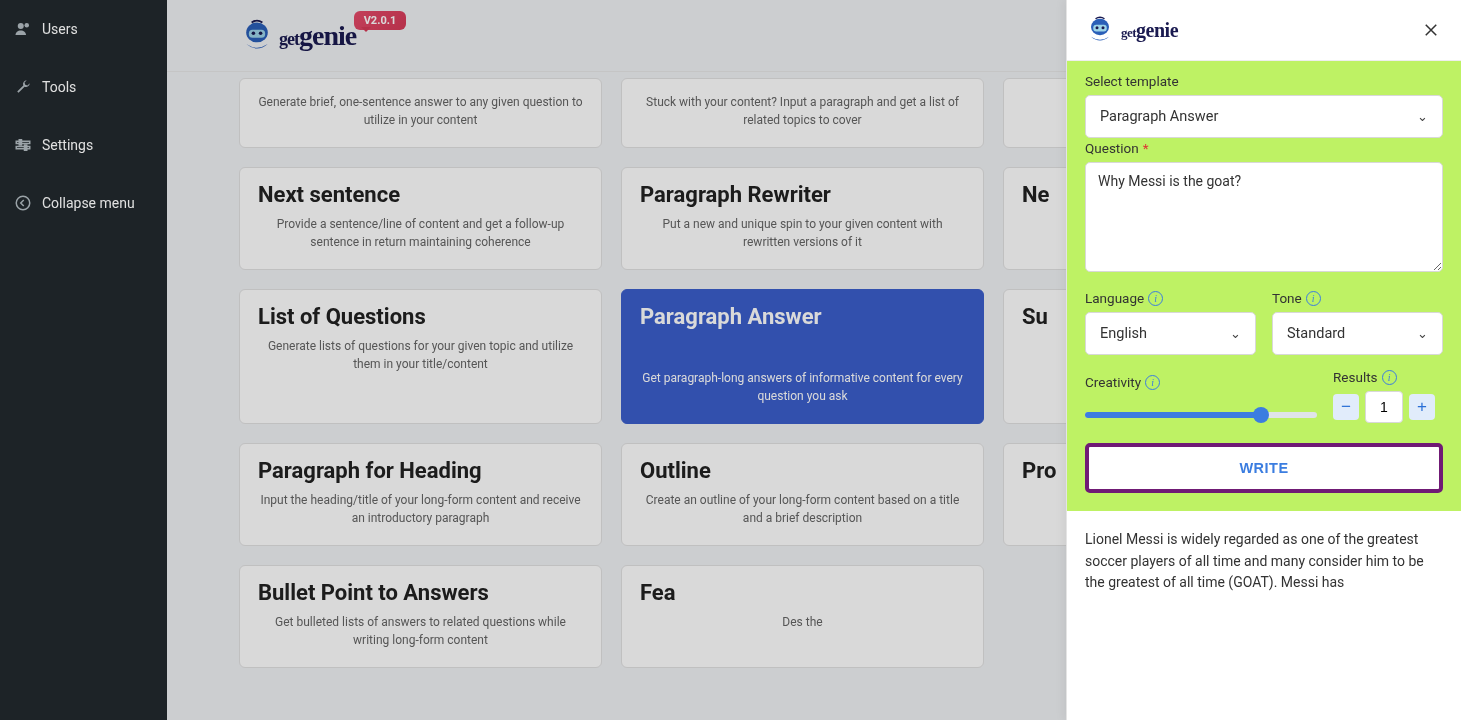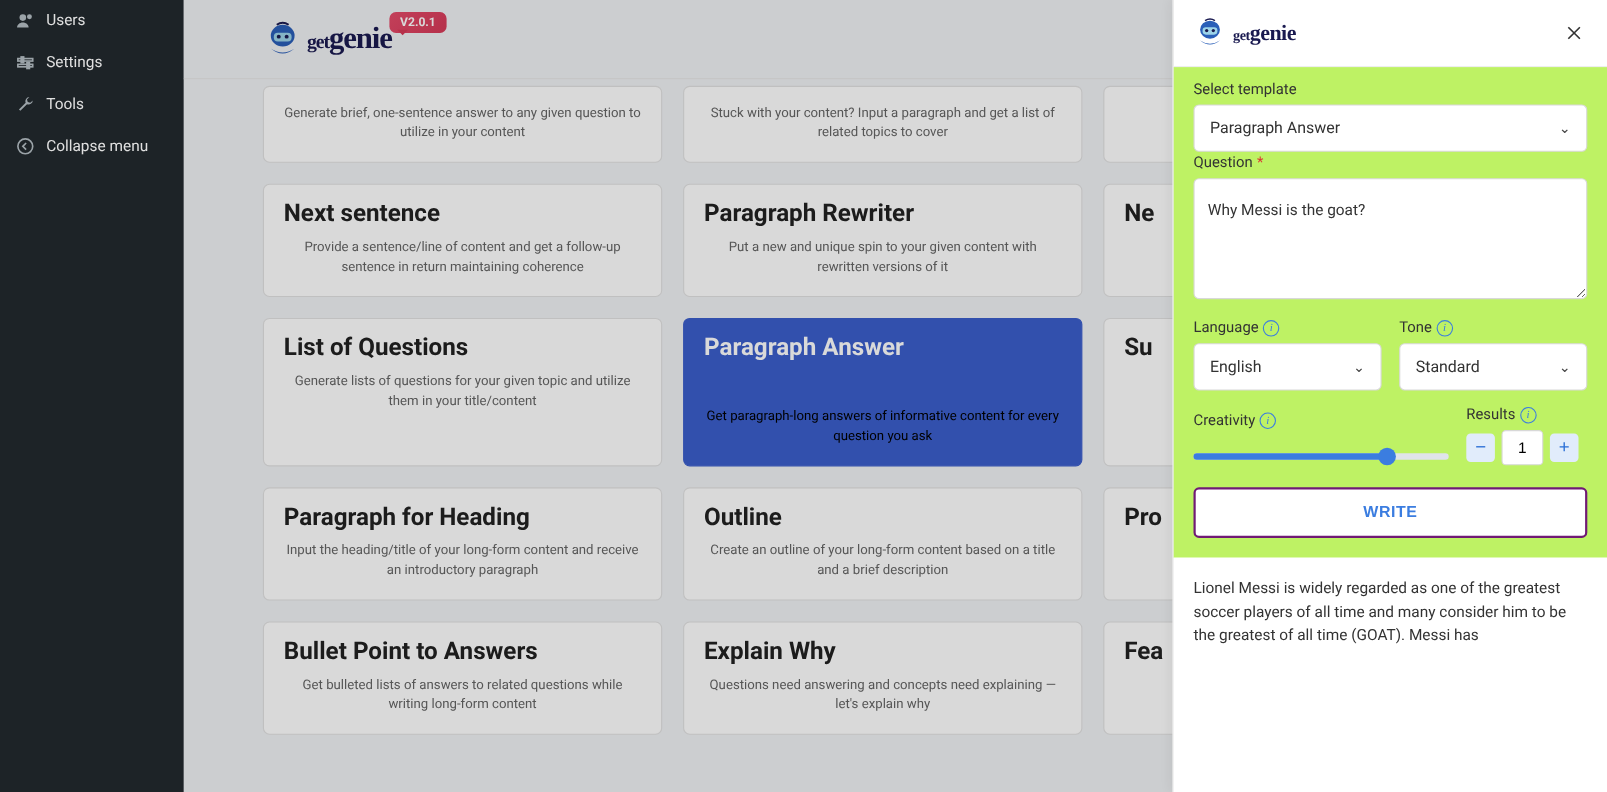--- a/index.html
+++ b/index.html
@@ -1,20 +1,20 @@
 <!DOCTYPE html>
 <html><head>
 <meta charset="utf-8">
 <style>
   * { box-sizing: border-box; margin: 0; padding: 0; }
   body { font-family: -apple-system, BlinkMacSystemFont, "Segoe UI", Roboto, sans-serif; width:1461px; height:720px; overflow:hidden; background:#f0f2f5; position:relative; }
   
   
   .sidebar { position:absolute; left:0; top:0; width:167px; height:100%; background:#1d2327; color:#e0e0e0; }
-  .sidebar-item { display:flex; align-items:center; gap:10px; padding:10px 14px; font-size:14px; cursor:pointer; }
+  .sidebar-item { display:flex; align-items:center; gap:10px; padding:20px 14px; font-size:14px; cursor:pointer; }
   .sidebar-item .icon { width:18px; height:18px; display:flex; align-items:center; justify-content:center; color:#9ba3a8; }
   .sidebar-item span.label { color:#e0e0e0; }
 
   
   .main { position:absolute; left:167px; top:0; width:900px; height:100%; overflow:hidden; }
   .main-overlay { position:absolute; inset:0; background:rgba(0,0,0,0.15); z-index:5; pointer-events:none; }
   .logo-bar { position:relative; display:flex; align-items:center; padding:8px 30px 8px 72px; height:72px; background:#f0f2f5; border-bottom:1px solid #e8e8e8;}
   .logo-wrap { display:flex; align-items:center; gap:4px; position:relative;}
   .logo-text { font-weight:700; font-size:28px; color:#1a1a50; letter-spacing:-1px; font-family:Georgia,serif;}
   .logo-text .g1 { color:#1a1a50; }
@@ -22,80 +22,80 @@
   .version-badge::after { content:""; position:absolute; bottom:-7px; left:7px; border:5px solid transparent; border-top-color:#d63a58;}
   .logo-icon-svg { width:36px; height:38px; }
 
   .cards { padding:6px 30px 0 72px; }
   .card-row { display:grid; grid-template-columns: 363px 363px 363px; gap:19px; margin-bottom:19px;}
   .card { background:#fff; border:1px solid #e2e2e2; border-radius:6px; padding:14px 18px 18px; }
   .card.active { background:#3b5ecc; color:#fff; border-color:#3b5ecc; }
   .card-title { font-size:22px; font-weight:700; color:#222; margin-bottom:8px; }
   .card.active .card-title { color:#fff; }
   .card-desc { font-size:12px; color:#666; line-height:1.5;text-align:center; }
-  .card.active .card-desc { color:#000000;margin-top:40px; }
+  .card.active .card-desc { color:#ffffff;margin-top:40px; }
 
   
   .panel { position:absolute; right:0; top:0; width:395px; height:100%; background:#fff; border-left:1px solid #e4e4e4; box-shadow:-2px 0 10px rgba(0,0,0,0.06); display:flex; flex-direction:column; z-index:10;}
   .panel-header { display:flex; align-items:center; justify-content:space-between; padding:14px 18px; border-bottom:1px solid #eee; }
   .panel-logo { display:flex; align-items:center; gap:6px; }
   .panel-logo-text { font-weight:700; font-size:20px; color:#1a1a50; font-family:Georgia,serif; letter-spacing:-0.5px;}
   .close-btn { font-size:20px; color:#444; cursor:pointer; width:24px;height:24px;display:flex;align-items:center;justify-content:center;}
   .panel-body { background:#bef264; padding:12px 18px 18px; flex:0 0 auto; }
   .field-label { font-size:13.5px; color:#333; margin-bottom:6px; display:flex; align-items:center; gap:4px;}
   .field-label .req { color:#d33; }
   .info-icon { width:15px; height:15px; border:1.5px solid #3b7de0; border-radius:50%; display:inline-flex; align-items:center; justify-content:center; font-size:10px; color:#3b7de0; font-family:Georgia,serif; font-style:italic; cursor:pointer;}
   .select-box { background:#fff; border:1px solid #d8d8d8; border-radius:5px; padding:12px 14px; font-size:14.5px; color:#333; display:flex; justify-content:space-between; align-items:center; cursor:pointer; }
-  .textarea-box { background:#fff; border:1px solid #d8d8d8; border-radius:5px; padding:20px 12px; font-size:14px; color:#333; width:100%; height:110px; resize:both; font-family:inherit; }
+  .textarea-box { background:#fff; border:1px solid #d8d8d8; border-radius:5px; padding:10px 12px; font-size:14px; color:#333; width:100%; height:110px; resize:both; font-family:inherit; }
   .row2 { display:flex; gap:16px; margin-top:14px; }
   .col { flex:1; }
   .slider-row { display:flex; gap:16px; margin-top:14px; align-items:center; }
   .slider-track { position:relative; height:6px; background:#e0e4ea; border-radius:3px; margin-top:22px; }
   .slider-fill { position:absolute; height:6px; background:#3b7de0; border-radius:3px; width:76%; }
   .slider-handle { position:absolute; width:16px; height:16px; background:#3b7de0; border-radius:50%; top:-5px; left:76%; transform:translateX(-50%); cursor:pointer;}
   .stepper { display:flex; align-items:center; gap:6px; }
   .step-btn { width:26px; height:26px; background:#e1ecfb; color:#2a6fd6; border:none; border-radius:4px; font-size:17px; display:flex;align-items:center;justify-content:center;cursor:pointer; }
   .step-input { width:38px; height:32px; border:1px solid #d8d8d8; border-radius:4px; text-align:center; font-size:14px;}
-  .write-btn { width:100%; margin-top:20px; background:#fff; border:2px solid #701a75; color:#3b7de0; font-weight:700; font-size:14.5px; padding:13px; border-radius:5px; cursor:pointer; letter-spacing:0.5px;}
+  .write-btn { width:100%; margin-top:20px; background:#fff; border:4px solid #701a75; color:#3b7de0; font-weight:700; font-size:14.5px; padding:13px; border-radius:5px; cursor:pointer; letter-spacing:0.5px;}
   .result-area { padding:18px; font-size:14px; color:#333; line-height:1.55; background:#fff; flex:1; overflow:hidden;}
   .chev { font-size:13px; color:#444; }
   .mt14 { margin-top:2px; }
 </style>
 </head>
 <body>
 
 <div class="sidebar">
   <div class="sidebar-item">
     <span class="icon">
       <svg viewBox="0 0 24 24" width="18" height="18" fill="#9ba3a8">
           <circle cx="9" cy="8" r="4"></circle>
           <path d="M2 20c0-3.3 3.1-6 7-6s7 2.7 7 6"></path>
           <circle cx="17" cy="7" r="3"></circle>
         </svg>
     </span>
     <span class="label">Users</span>
   </div>
   <div class="sidebar-item">
     <span class="icon">
+      <svg viewBox="0 0 24 24" width="18" height="18" fill="#9ba3a8">
+          <path d="M21 7a5 5 0 0 1-6.9 4.6L6 19.7 4.3 18l8.1-8.1A5 5 0 0 1 17 3l-3 3 1 3 3 1 3-3z"></path>
+        </svg>
+    </span>
+    <span class="label">Tools</span>
+  </div>
+  <div class="sidebar-item">
+    <span class="icon">
       <svg viewBox="0 0 24 24" width="18" height="18" fill="none" stroke="#9ba3a8" stroke-width="2">
           <rect x="3" y="7" width="18" height="3"></rect>
           <rect x="3" y="14" width="18" height="3"></rect>
           <rect x="7" y="5" width="3" height="7" fill="#9ba3a8"></rect>
           <rect x="14" y="12" width="3" height="7" fill="#9ba3a8"></rect>
         </svg>
     </span>
     <span class="label">Settings</span>
-  </div>
-  <div class="sidebar-item">
-    <span class="icon">
-      <svg viewBox="0 0 24 24" width="18" height="18" fill="#9ba3a8">
-          <path d="M21 7a5 5 0 0 1-6.9 4.6L6 19.7 4.3 18l8.1-8.1A5 5 0 0 1 17 3l-3 3 1 3 3 1 3-3z"></path>
-        </svg>
-    </span>
-    <span class="label">Tools</span>
   </div>
   <div class="sidebar-item">
     <span class="icon">
       <svg viewBox="0 0 24 24" width="18" height="18" fill="none" stroke="#9ba3a8" stroke-width="2">
           <circle cx="12" cy="12" r="9"></circle>
           <path d="M13 8l-4 4 4 4"></path>
         </svg>
     </span>
     <span class="label">Collapse menu</span>
   </div>
@@ -175,24 +175,20 @@
         <div class="card-desc">Nam write</div>
       </div>
     </div>
 
     <div class="card-row">
       <div class="card">
         <div class="card-title">Bullet Point to Answers</div>
         <div class="card-desc">Get bulleted lists of answers to related questions while writing long-form content</div>
       </div>
       <div class="card">
-        <div class="card-title">Explain Why</div>
-        <div class="card-desc">Questions need answering and concepts need explaining — let's explain why</div>
-      </div>
-      <div class="card">
         <div class="card-title">Fea</div>
         <div class="card-desc">Des the</div>
       </div>
     </div>
   </div>
   <div class="main-overlay"></div>
 </div>
 
 <div class="panel">
   <div class="panel-header">

